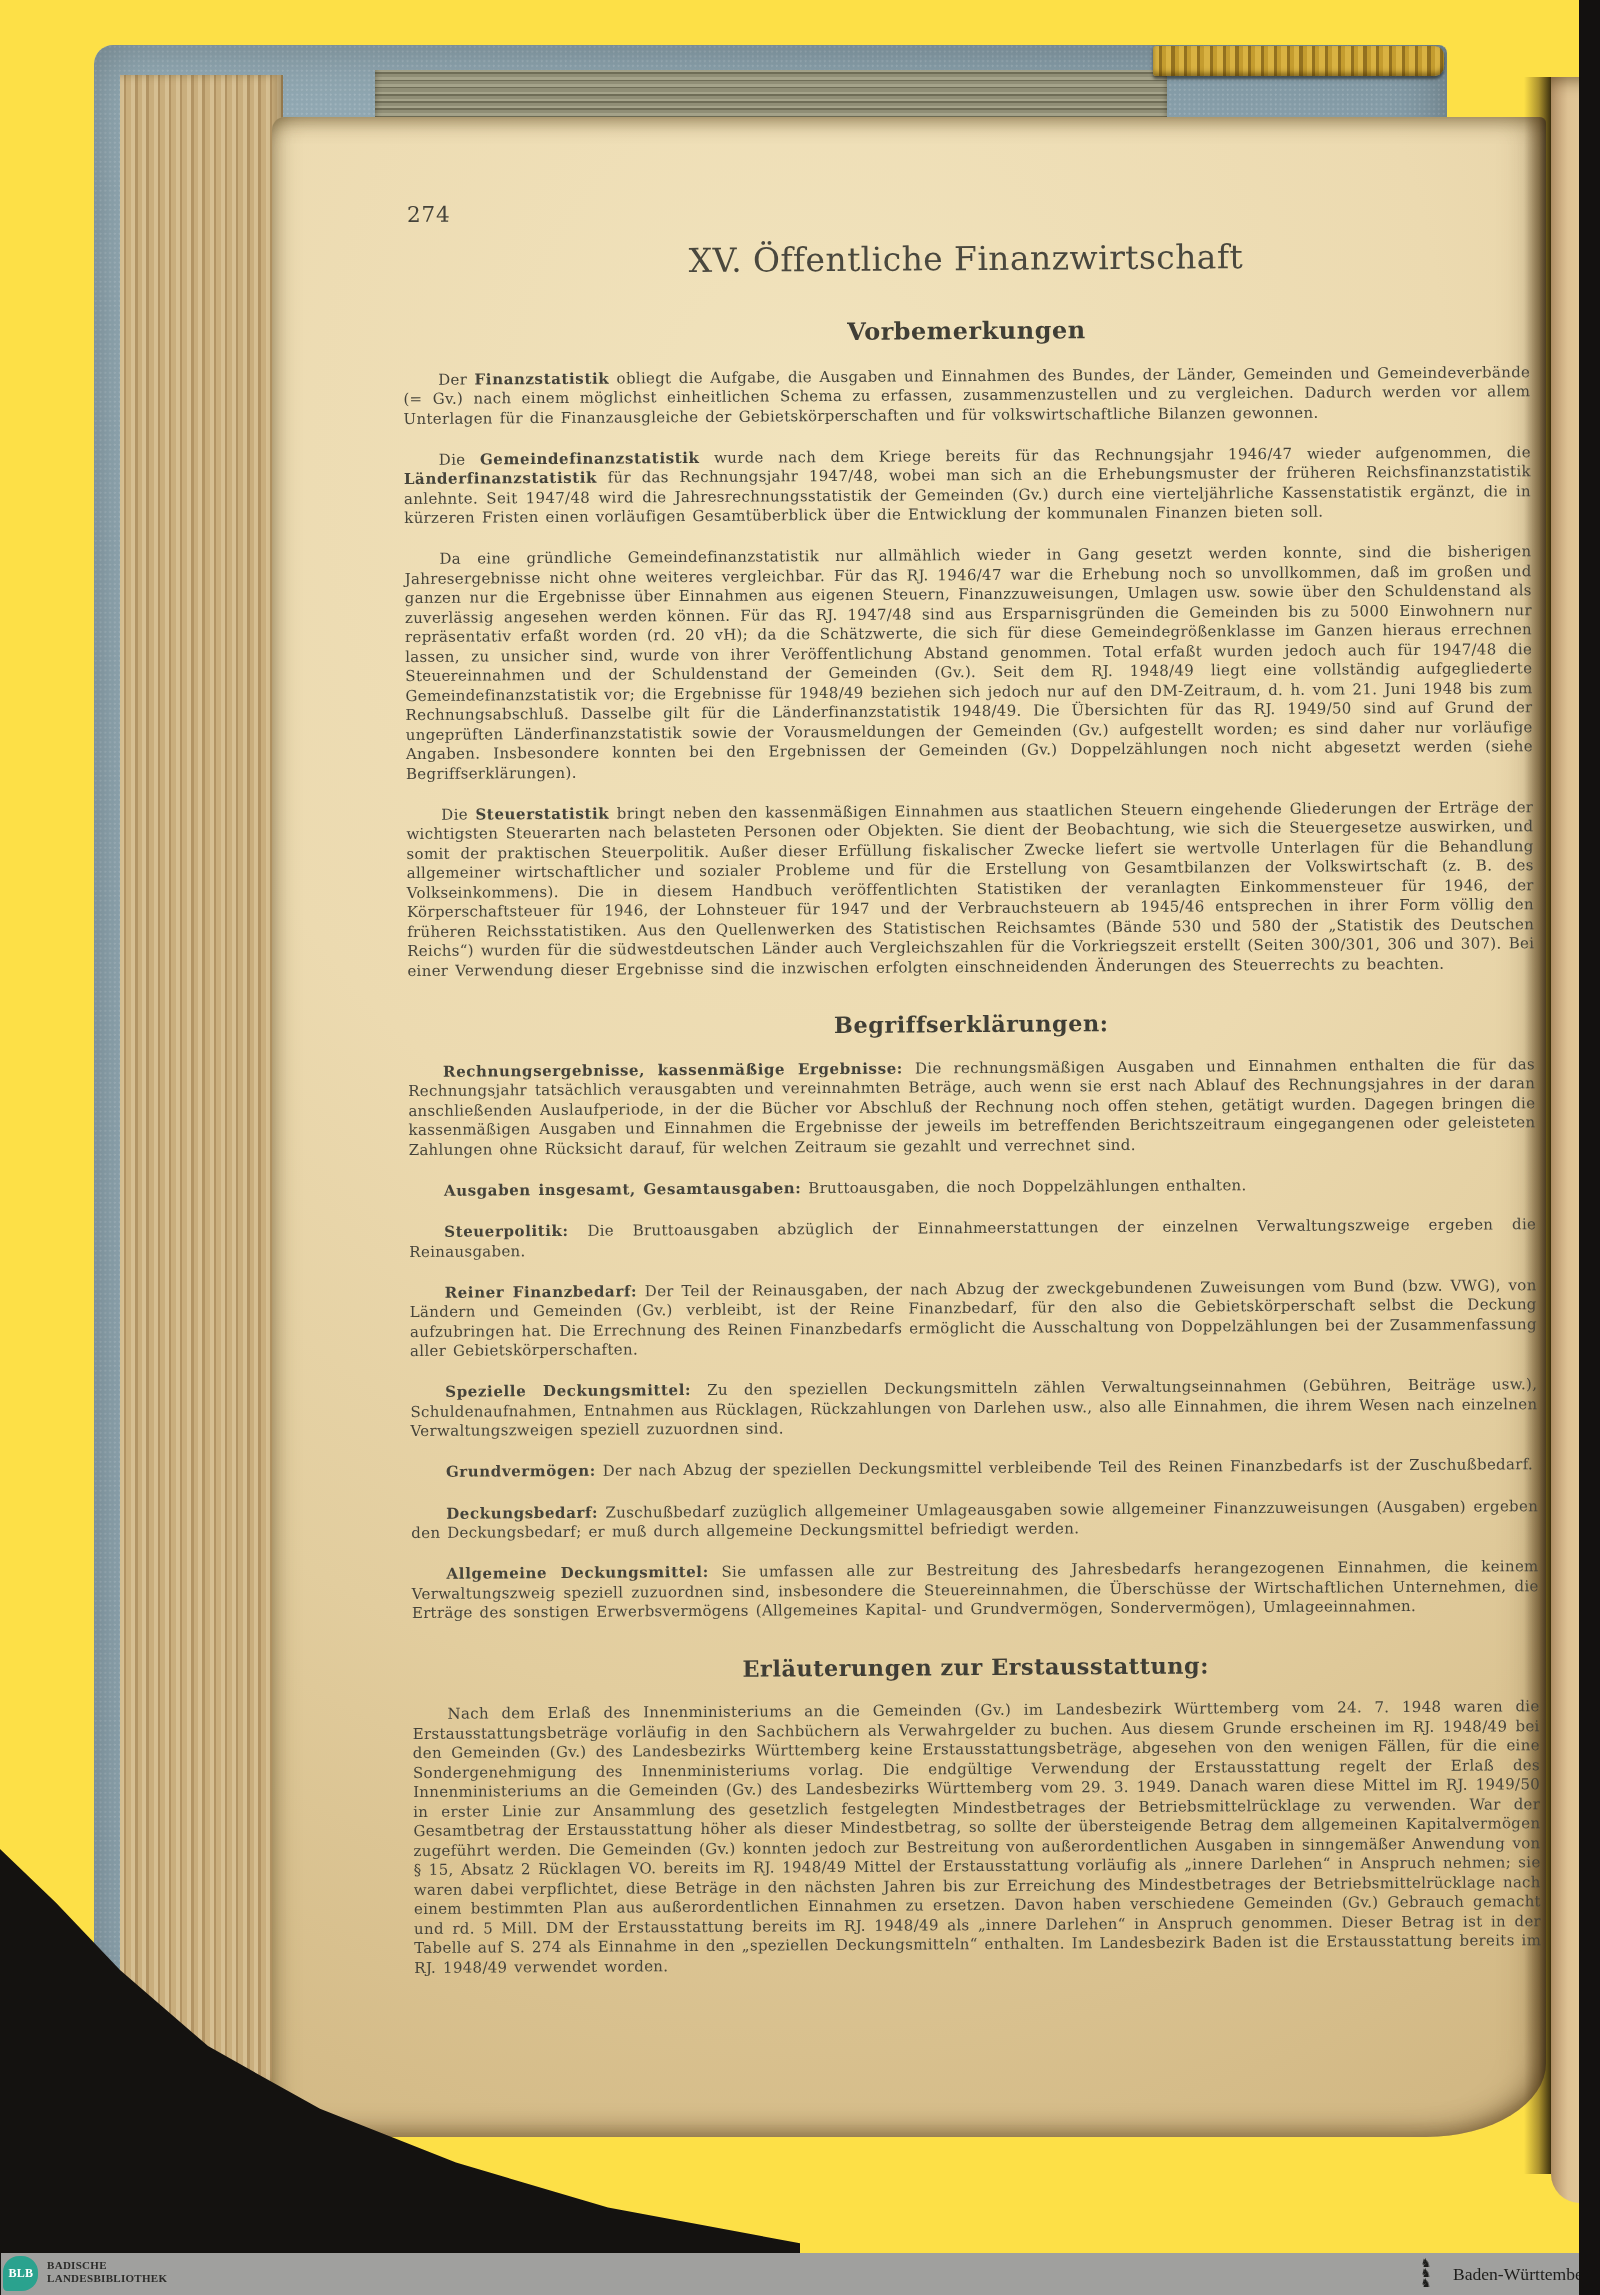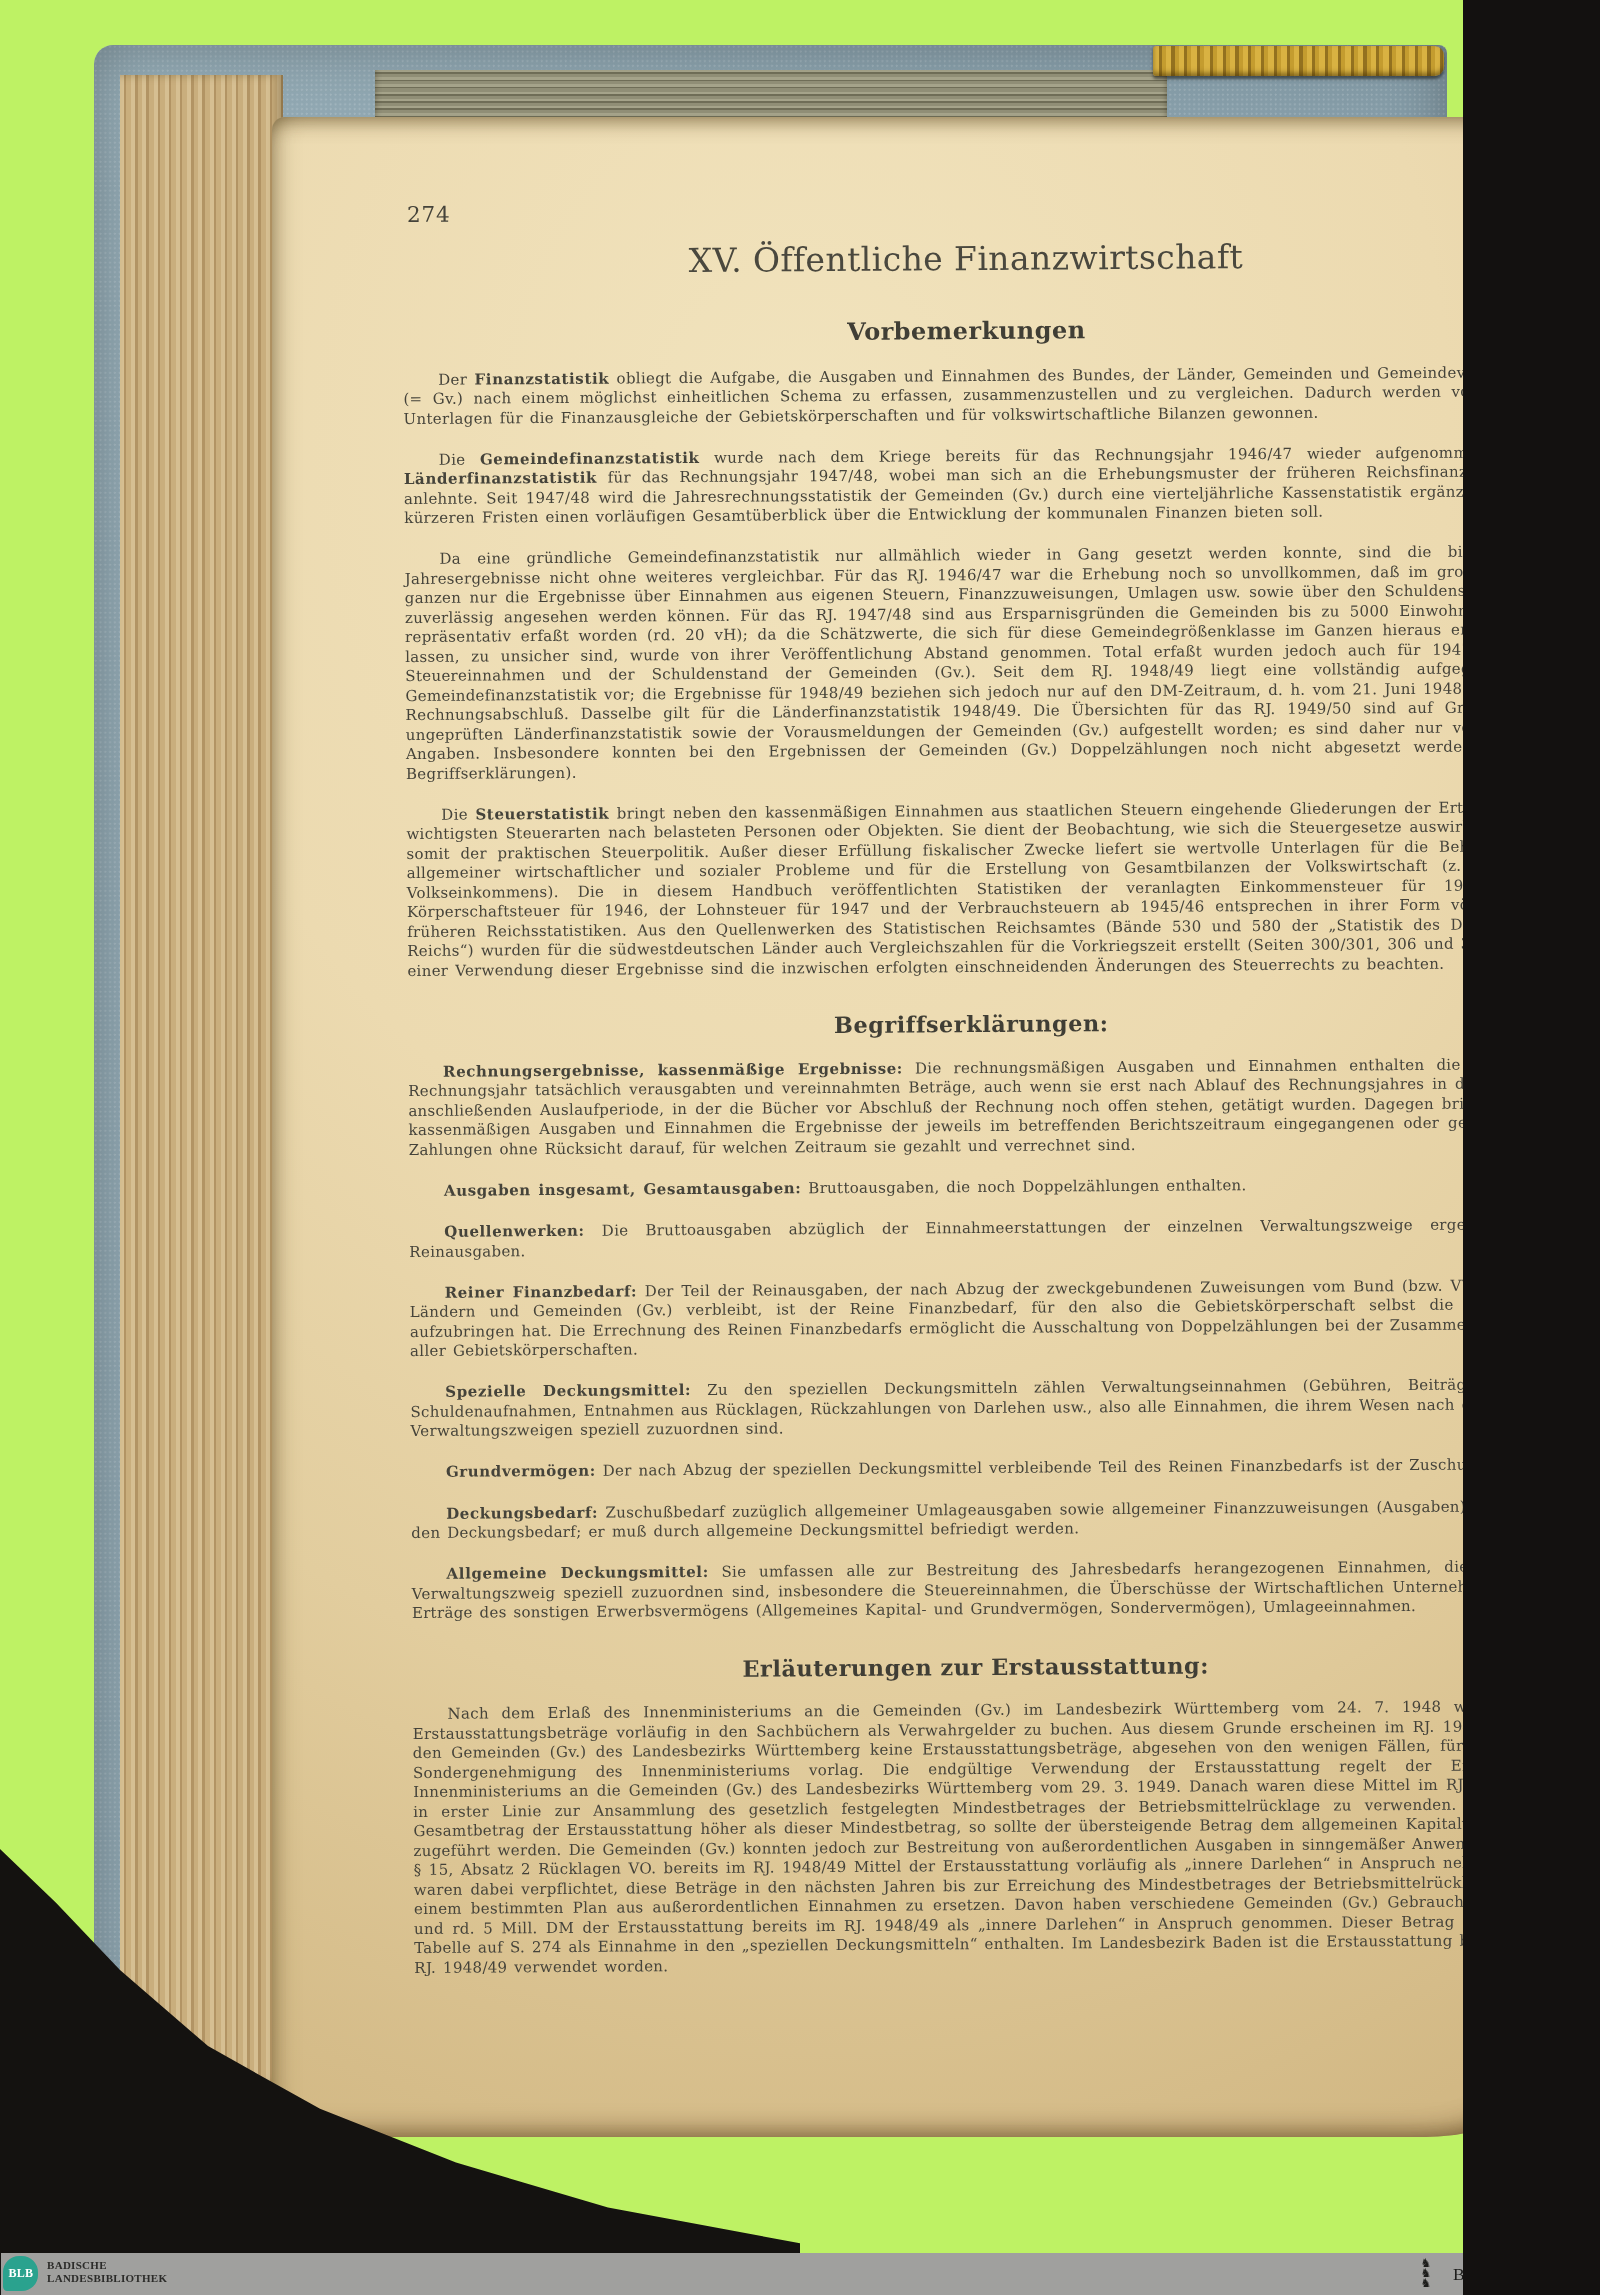--- a/index.html
+++ b/index.html
@@ -1,16 +1,16 @@
 <!DOCTYPE html>
 <html lang="de" style="font-size:12.8px"><head>
 <meta charset="utf-8">
 <style>
   html,body{margin:0;padding:0;background:#131110;}
-  .stage{position:relative;width:1463px;height:2295px;background:#bef264;overflow:hidden;
+  .stage{position:relative;width:1579px;height:2295px;background:#fde047;overflow:hidden;
          font-family:"DejaVu Serif", serif;}
 
   
   .cover{position:absolute;left:94px;top:45px;width:1353px;height:2075px;
          background:
            radial-gradient(circle at 1.6px 1.6px, rgba(255,255,255,.16) 0.8px, transparent 1.3px) 0 0/4.8px 4.8px,
            linear-gradient(105deg,#93aab4 0%,#8aa1ac 40%,#7e95a0 100%);
          border-radius:19px 8px 11.2px 16px;
          box-shadow: inset 0 0 56px rgba(0,0,0,.28);}
   .headband{position:absolute;left:1153px;top:46px;width:291px;height:30px;
@@ -84,21 +84,21 @@
     <div class="chapter-title">XV. Öffentliche Finanzwirtschaft</div>
     <div id="blocks">
         <div class="sec-heading lvl1">Vorbemerkungen</div>
         <p class="body-par"><span>Der </span><b>Finanzstatistik</b><span> obliegt die Aufgabe, die Ausgaben und Einnahmen des Bundes, der Länder, Gemeinden und Gemeindeverbände (= Gv.) nach einem möglichst einheitlichen Schema zu erfassen, zusammenzustellen und zu vergleichen. Dadurch werden vor allem Unterlagen für die Finanzausgleiche der Gebietskörperschaften und für volkswirtschaftliche Bilanzen gewonnen.</span></p>
         <p class="body-par"><span>Die </span><b>Gemeindefinanzstatistik</b><span> wurde nach dem Kriege bereits für das Rechnungsjahr 1946/47 wieder aufgenommen, die </span><b>Länderfinanzstatistik</b><span> für das Rechnungsjahr 1947/48, wobei man sich an die Erhebungsmuster der früheren Reichsfinanzstatistik anlehnte. Seit 1947/48 wird die Jahresrechnungsstatistik der Gemeinden (Gv.) durch eine vierteljährliche Kassenstatistik ergänzt, die in kürzeren Fristen einen vorläufigen Gesamtüberblick über die Entwicklung der kommunalen Finanzen bieten soll.</span></p>
         <p class="body-par"><span>Da eine gründliche Gemeindefinanzstatistik nur allmählich wieder in Gang gesetzt werden konnte, sind die bisherigen Jahresergebnisse nicht ohne weiteres vergleichbar. Für das RJ. 1946/47 war die Erhebung noch so unvollkommen, daß im großen und ganzen nur die Ergebnisse über Einnahmen aus eigenen Steuern, Finanzzuweisungen, Umlagen usw. sowie über den Schuldenstand als zuverlässig angesehen werden können. Für das RJ. 1947/48 sind aus Ersparnisgründen die Gemeinden bis zu 5000 Einwohnern nur repräsentativ erfaßt worden (rd. 20 vH); da die Schätzwerte, die sich für diese Gemeindegrößenklasse im Ganzen hieraus errechnen lassen, zu unsicher sind, wurde von ihrer Veröffentlichung Abstand genommen. Total erfaßt wurden jedoch auch für 1947/48 die Steuereinnahmen und der Schuldenstand der Gemeinden (Gv.). Seit dem RJ. 1948/49 liegt eine vollständig aufgegliederte Gemeindefinanzstatistik vor; die Ergebnisse für 1948/49 beziehen sich jedoch nur auf den DM-Zeitraum, d. h. vom 21. Juni 1948 bis zum Rechnungsabschluß. Dasselbe gilt für die Länderfinanzstatistik 1948/49. Die Übersichten für das RJ. 1949/50 sind auf Grund der ungeprüften Länderfinanzstatistik sowie der Vorausmeldungen der Gemeinden (Gv.) aufgestellt worden; es sind daher nur vorläufige Angaben. Insbesondere konnten bei den Ergebnissen der Gemeinden (Gv.) Doppelzählungen noch nicht abgesetzt werden (siehe Begriffserklärungen).</span></p>
         <p class="body-par"><span>Die </span><b>Steuerstatistik</b><span> bringt neben den kassenmäßigen Einnahmen aus staatlichen Steuern eingehende Gliederungen der Erträge der wichtigsten Steuerarten nach belasteten Personen oder Objekten. Sie dient der Beobachtung, wie sich die Steuergesetze auswirken, und somit der praktischen Steuerpolitik. Außer dieser Erfüllung fiskalischer Zwecke liefert sie wertvolle Unterlagen für die Behandlung allgemeiner wirtschaftlicher und sozialer Probleme und für die Erstellung von Gesamtbilanzen der Volkswirtschaft (z. B. des Volkseinkommens). Die in diesem Handbuch veröffentlichten Statistiken der veranlagten Einkommensteuer für 1946, der Körperschaftsteuer für 1946, der Lohnsteuer für 1947 und der Verbrauchsteuern ab 1945/46 entsprechen in ihrer Form völlig den früheren Reichsstatistiken. Aus den Quellenwerken des Statistischen Reichsamtes (Bände 530 und 580 der „Statistik des Deutschen Reichs“) wurden für die südwestdeutschen Länder auch Vergleichszahlen für die Vorkriegszeit erstellt (Seiten 300/301, 306 und 307). Bei einer Verwendung dieser Ergebnisse sind die inzwischen erfolgten einschneidenden Änderungen des Steuerrechts zu beachten.</span></p>
         <div class="sec-heading lvl2">Begriffserklärungen:</div>
         <p class="body-par"><b>Rechnungsergebnisse, kassenmäßige Ergebnisse:</b><span> Die rechnungsmäßigen Ausgaben und Einnahmen enthalten die für das Rechnungsjahr tatsächlich verausgabten und vereinnahmten Beträge, auch wenn sie erst nach Ablauf des Rechnungsjahres in der daran anschließenden Auslaufperiode, in der die Bücher vor Abschluß der Rechnung noch offen stehen, getätigt wurden. Dagegen bringen die kassenmäßigen Ausgaben und Einnahmen die Ergebnisse der jeweils im betreffenden Berichtszeitraum eingegangenen oder geleisteten Zahlungen ohne Rücksicht darauf, für welchen Zeitraum sie gezahlt und verrechnet sind.</span></p>
         <p class="body-par"><b>Ausgaben insgesamt, Gesamtausgaben:</b><span> Bruttoausgaben, die noch Doppelzählungen enthalten.</span></p>
-        <p class="body-par"><b>Quellenwerken:</b><span> Die Bruttoausgaben abzüglich der Einnahmeerstattungen der einzelnen Verwaltungszweige ergeben die Reinausgaben.</span></p>
+        <p class="body-par"><b>Steuerpolitik:</b><span> Die Bruttoausgaben abzüglich der Einnahmeerstattungen der einzelnen Verwaltungszweige ergeben die Reinausgaben.</span></p>
         <p class="body-par"><b>Reiner Finanzbedarf:</b><span> Der Teil der Reinausgaben, der nach Abzug der zweckgebundenen Zuweisungen vom Bund (bzw. VWG), von Ländern und Gemeinden (Gv.) verbleibt, ist der Reine Finanzbedarf, für den also die Gebietskörperschaft selbst die Deckung aufzubringen hat. Die Errechnung des Reinen Finanzbedarfs ermöglicht die Ausschaltung von Doppelzählungen bei der Zusammenfassung aller Gebietskörperschaften.</span></p>
         <p class="body-par"><b>Spezielle Deckungsmittel:</b><span> Zu den speziellen Deckungsmitteln zählen Verwaltungseinnahmen (Gebühren, Beiträge usw.), Schuldenaufnahmen, Entnahmen aus Rücklagen, Rückzahlungen von Darlehen usw., also alle Einnahmen, die ihrem Wesen nach einzelnen Verwaltungszweigen speziell zuzuordnen sind.</span></p>
         <p class="body-par"><b>Grundvermögen:</b><span> Der nach Abzug der speziellen Deckungsmittel verbleibende Teil des Reinen Finanzbedarfs ist der Zuschußbedarf.</span></p>
         <p class="body-par"><b>Deckungsbedarf:</b><span> Zuschußbedarf zuzüglich allgemeiner Umlageausgaben sowie allgemeiner Finanzzuweisungen (Ausgaben) ergeben den Deckungsbedarf; er muß durch allgemeine Deckungsmittel befriedigt werden.</span></p>
         <p class="body-par"><b>Allgemeine Deckungsmittel:</b><span> Sie umfassen alle zur Bestreitung des Jahresbedarfs herangezogenen Einnahmen, die keinem Verwaltungszweig speziell zuzuordnen sind, insbesondere die Steuereinnahmen, die Überschüsse der Wirtschaftlichen Unternehmen, die Erträge des sonstigen Erwerbsvermögens (Allgemeines Kapital- und Grundvermögen, Sondervermögen), Umlageeinnahmen.</span></p>
         <div class="sec-heading lvl2">Erläuterungen zur Erstausstattung:</div>
         <p class="body-par"><span>Nach dem Erlaß des Innenministeriums an die Gemeinden (Gv.) im Landesbezirk Württemberg vom 24. 7. 1948 waren die Erstausstattungsbeträge vorläufig in den Sachbüchern als Verwahrgelder zu buchen. Aus diesem Grunde erscheinen im RJ. 1948/49 bei den Gemeinden (Gv.) des Landesbezirks Württemberg keine Erstausstattungsbeträge, abgesehen von den wenigen Fällen, für die eine Sondergenehmigung des Innenministeriums vorlag. Die endgültige Verwendung der Erstausstattung regelt der Erlaß des Innenministeriums an die Gemeinden (Gv.) des Landesbezirks Württemberg vom 29. 3. 1949. Danach waren diese Mittel im RJ. 1949/50 in erster Linie zur Ansammlung des gesetzlich festgelegten Mindestbetrages der Betriebsmittelrücklage zu verwenden. War der Gesamtbetrag der Erstausstattung höher als dieser Mindestbetrag, so sollte der übersteigende Betrag dem allgemeinen Kapitalvermögen zugeführt werden. Die Gemeinden (Gv.) konnten jedoch zur Bestreitung von außerordentlichen Ausgaben in sinngemäßer Anwendung von § 15, Absatz 2 Rücklagen VO. bereits im RJ. 1948/49 Mittel der Erstausstattung vorläufig als „innere Darlehen“ in Anspruch nehmen; sie waren dabei verpflichtet, diese Beträge in den nächsten Jahren bis zur Erreichung des Mindestbetrages der Betriebsmittelrücklage nach einem bestimmten Plan aus außerordentlichen Einnahmen zu ersetzen. Davon haben verschiedene Gemeinden (Gv.) Gebrauch gemacht und rd. 5 Mill. DM der Erstausstattung bereits im RJ. 1948/49 als „innere Darlehen“ in Anspruch genommen. Dieser Betrag ist in der Tabelle auf S. 274 als Einnahme in den „speziellen Deckungsmitteln“ enthalten. Im Landesbezirk Baden ist die Erstausstattung bereits im RJ. 1948/49 verwendet worden.</span></p>
       </div>
   </div>
 

